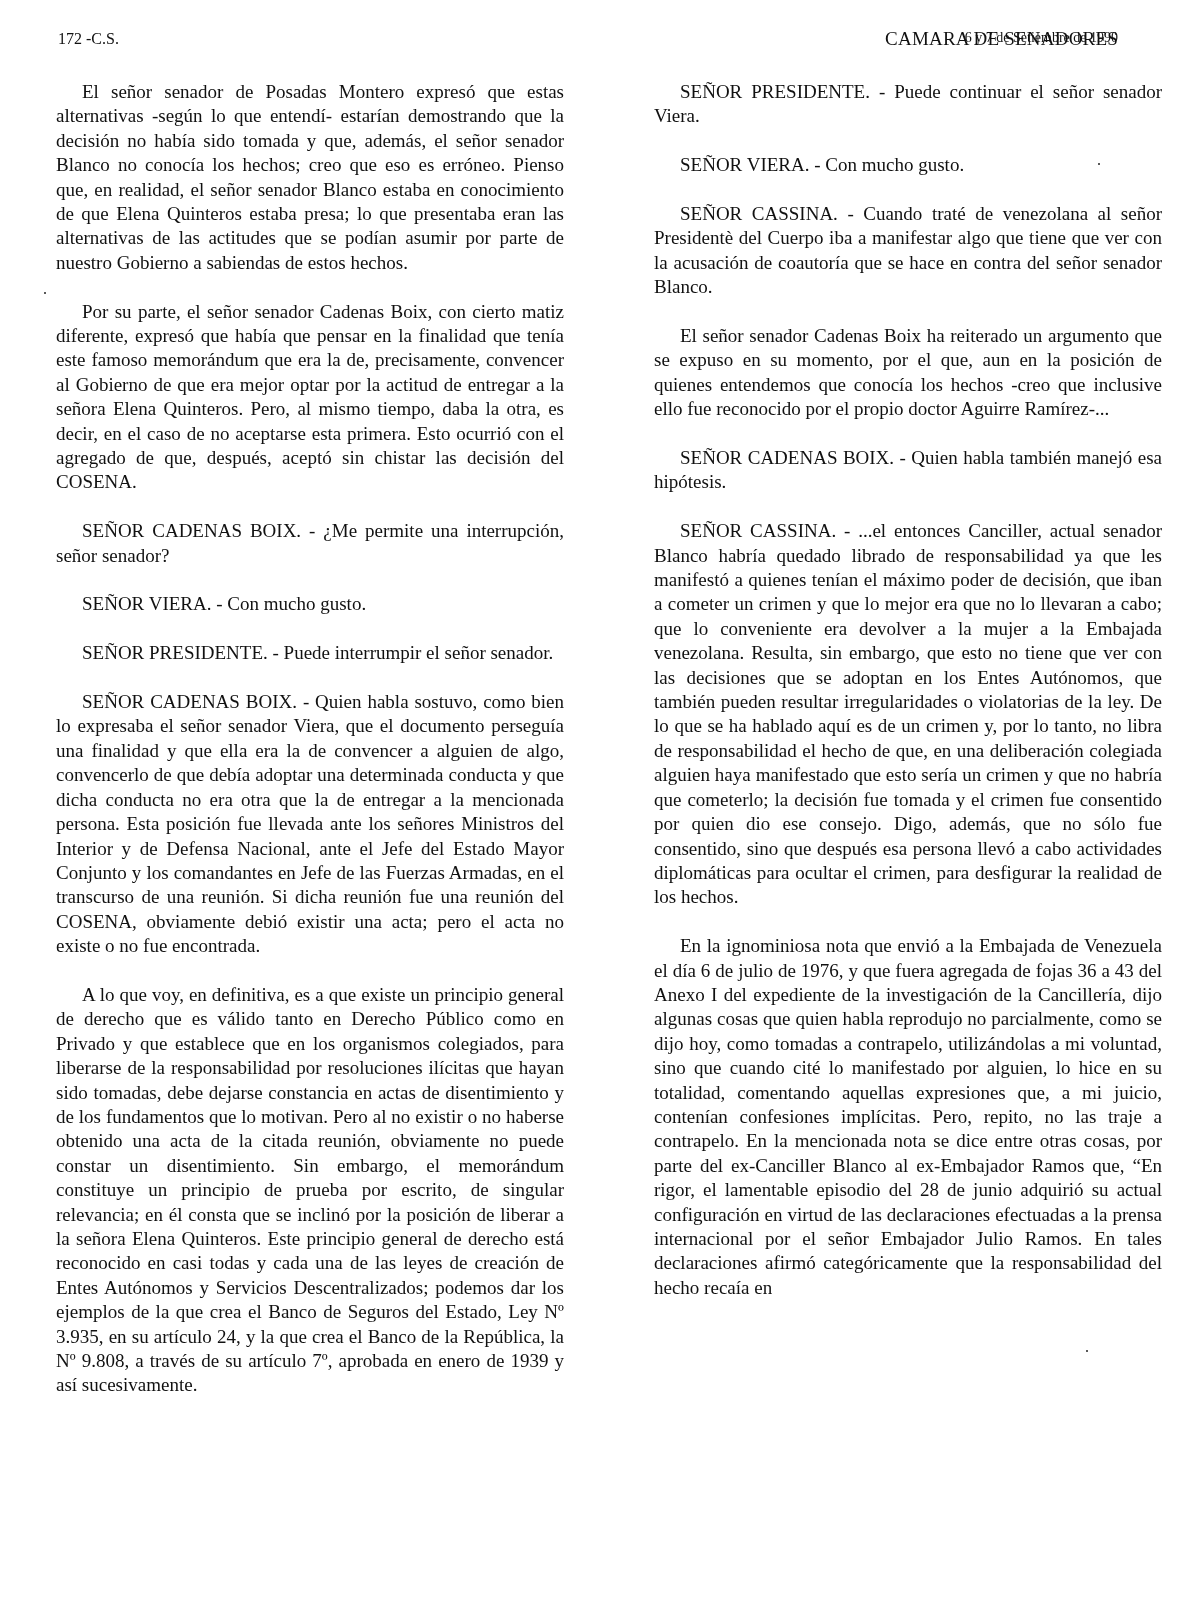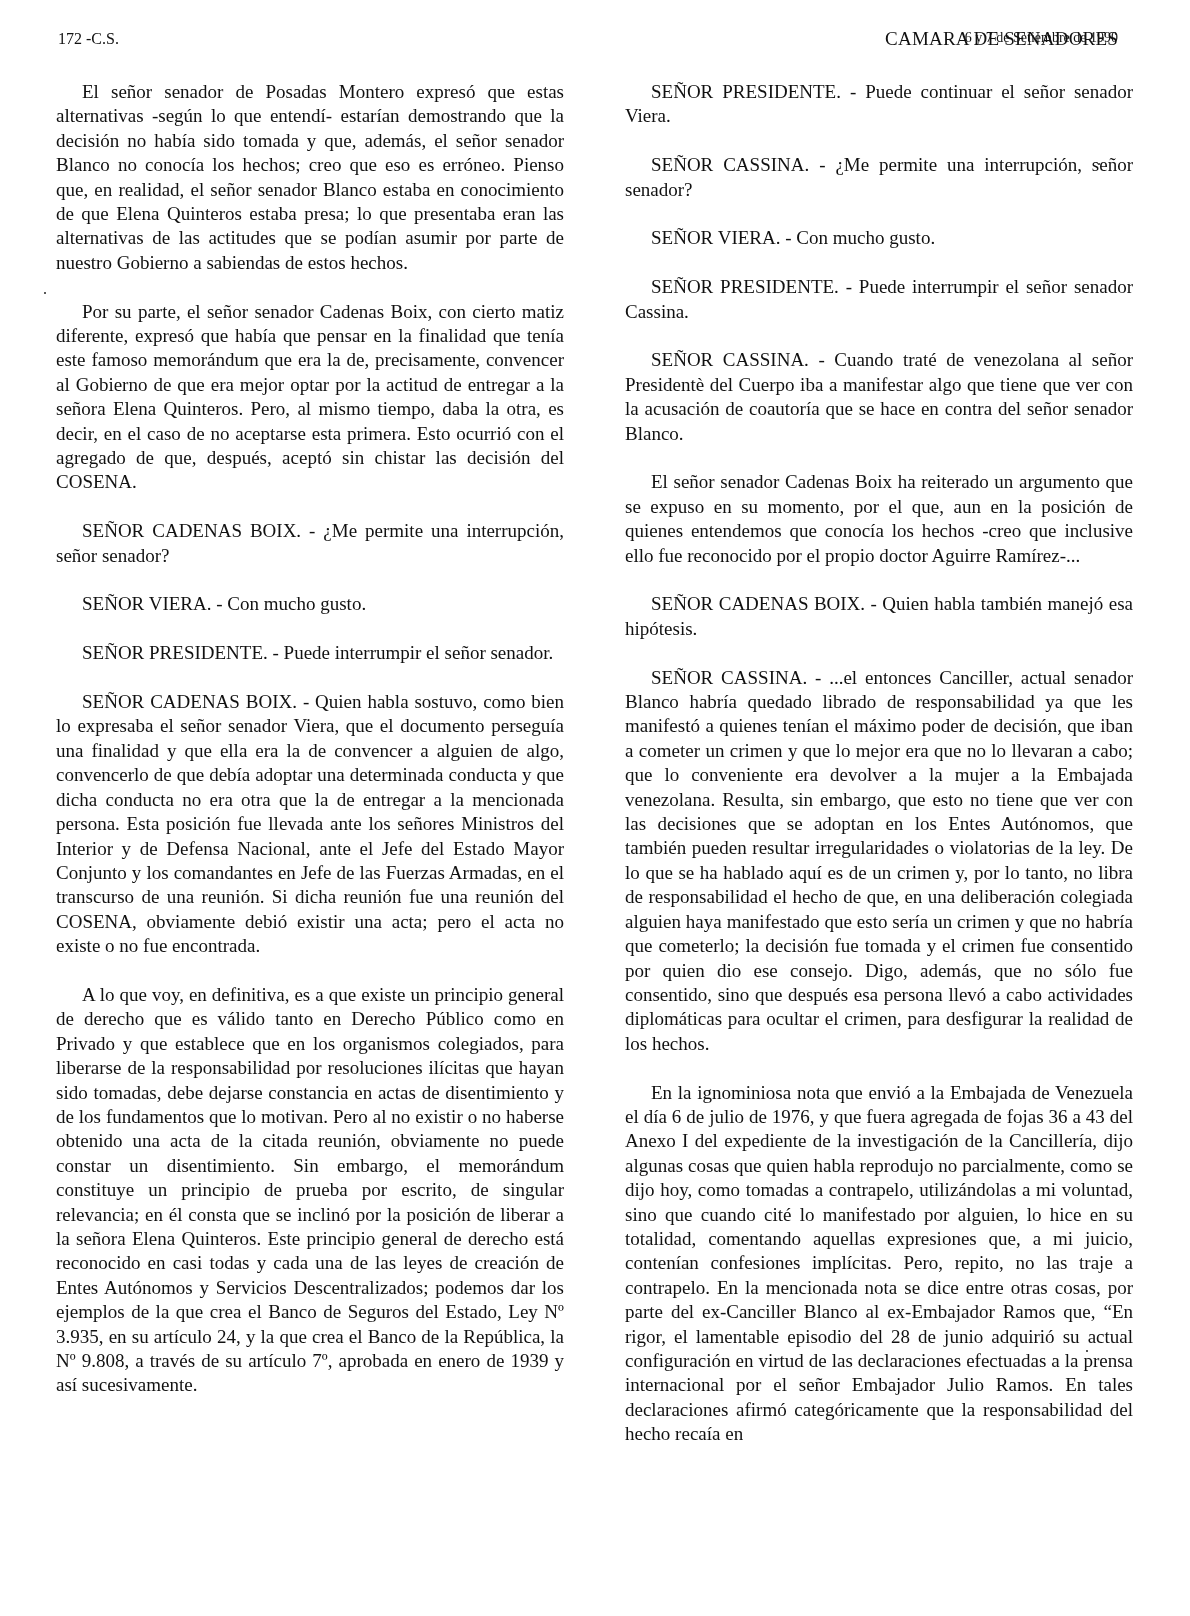--- a/index.html
+++ b/index.html
@@ -48,21 +48,21 @@
     .column {
       position: absolute;
       top: 80px;
       width: 508px;
       font-size: 19px;
       line-height: 24.4px;
       text-align: justify;
       hyphens: manual;
     }
     .col-left { left: 56px; }
-    .col-right { left: 625px; }
+    .col-right { left: 654px; }
     .para {
       margin: 0 0 24.4px 0;
       text-indent: 26px;
     }
     .speaker { }
     .mark-dot {
       position: absolute;
       width: 2px;
       height: 2px;
       background: #222;
@@ -83,23 +83,21 @@
   <p class="para"><span class="speaker"></span><span>Por su parte, el señor senador Cadenas Boix, con cierto matiz diferente, expresó que había que pensar en la finalidad que tenía este famoso memorándum que era la de, precisamente, convencer al Gobierno de que era mejor optar por la actitud de entregar a la señora Elena Quinteros. Pero, al mismo tiempo, daba la otra, es decir, en el caso de no aceptarse esta primera. Esto ocurrió con el agregado de que, después, aceptó sin chistar las decisión del COSENA.</span></p>
   <p class="para"><span class="speaker">SEÑOR CADENAS BOIX.</span><span> - ¿Me permite una interrupción, señor senador?</span></p>
   <p class="para"><span class="speaker">SEÑOR VIERA.</span><span> - Con mucho gusto.</span></p>
   <p class="para"><span class="speaker">SEÑOR PRESIDENTE.</span><span> - Puede interrumpir el señor senador.</span></p>
   <p class="para"><span class="speaker">SEÑOR CADENAS BOIX.</span><span> - Quien habla sostuvo, como bien lo expresaba el señor senador Viera, que el documento perseguía una finalidad y que ella era la de convencer a alguien de algo, convencerlo de que debía adoptar una determinada conducta y que dicha conducta no era otra que la de entregar a la mencionada persona. Esta posición fue llevada ante los señores Ministros del Interior y de Defensa Nacional, ante el Jefe del Estado Mayor Conjunto y los comandantes en Jefe de las Fuerzas Armadas, en el transcurso de una reunión. Si dicha reunión fue una reunión del COSENA, obviamente debió existir una acta; pero el acta no existe o no fue encontrada.</span></p>
   <p class="para"><span class="speaker"></span><span>A lo que voy, en definitiva, es a que existe un principio general de derecho que es válido tanto en Derecho Público como en Privado y que establece que en los organismos colegiados, para liberarse de la responsabilidad por resoluciones ilícitas que hayan sido tomadas, debe dejarse constancia en actas de disentimiento y de los fundamentos que lo motivan. Pero al no existir o no haberse obtenido una acta de la citada reunión, obviamente no puede constar un disentimiento. Sin embargo, el memorándum constituye un principio de prueba por escrito, de singular relevancia; en él consta que se inclinó por la posición de liberar a la señora Elena Quinteros. Este principio general de derecho está reconocido en casi todas y cada una de las leyes de creación de Entes Autónomos y Servicios Descentralizados; podemos dar los ejemplos de la que crea el Banco de Seguros del Estado, Ley Nº 3.935, en su artículo 24, y la que crea el Banco de la República, la Nº 9.808, a través de su artículo 7º, aprobada en enero de 1939 y así sucesivamente.</span></p>
 </div>
 
 <div class="column col-right">
   <p class="para"><span class="speaker">SEÑOR PRESIDENTE.</span><span> - Puede continuar el señor senador Viera.</span></p>
-  <p class="para"><span class="speaker">SEÑOR CASSINA.</span><span> - ¿Me permite una interrupción, señor senador?</span></p>
   <p class="para"><span class="speaker">SEÑOR VIERA.</span><span> - Con mucho gusto.</span></p>
-  <p class="para"><span class="speaker">SEÑOR PRESIDENTE.</span><span> - Puede interrumpir el señor senador Cassina.</span></p>
   <p class="para"><span class="speaker">SEÑOR CASSINA.</span><span> - Cuando traté de venezolana al señor Presidentè del Cuerpo iba a manifestar algo que tiene que ver con la acusación de coautoría que se hace en contra del señor senador Blanco.</span></p>
   <p class="para"><span class="speaker"></span><span>El señor senador Cadenas Boix ha reiterado un argumento que se expuso en su momento, por el que, aun en la posición de quienes entendemos que conocía los hechos -creo que inclusive ello fue reconocido por el propio doctor Aguirre Ramírez-...</span></p>
   <p class="para"><span class="speaker">SEÑOR CADENAS BOIX.</span><span> - Quien habla también manejó esa hipótesis.</span></p>
   <p class="para"><span class="speaker">SEÑOR CASSINA.</span><span> - ...el entonces Canciller, actual senador Blanco habría quedado librado de responsabilidad ya que les manifestó a quienes tenían el máximo poder de decisión, que iban a cometer un crimen y que lo mejor era que no lo llevaran a cabo; que lo conveniente era devolver a la mujer a la Embajada venezolana. Resulta, sin embargo, que esto no tiene que ver con las decisiones que se adoptan en los Entes Autónomos, que también pueden resultar irregularidades o violatorias de la ley. De lo que se ha hablado aquí es de un crimen y, por lo tanto, no libra de responsabilidad el hecho de que, en una deliberación colegiada alguien haya manifestado que esto sería un crimen y que no habría que cometerlo; la decisión fue tomada y el crimen fue consentido por quien dio ese consejo. Digo, además, que no sólo fue consentido, sino que después esa persona llevó a cabo actividades diplomáticas para ocultar el crimen, para desfigurar la realidad de los hechos.</span></p>
   <p class="para"><span class="speaker"></span><span>En la ignominiosa nota que envió a la Embajada de Venezuela el día 6 de julio de 1976, y que fuera agregada de fojas 36 a 43 del Anexo I del expediente de la investigación de la Cancillería, dijo algunas cosas que quien habla reprodujo no parcialmente, como se dijo hoy, como tomadas a contrapelo, utilizándolas a mi voluntad, sino que cuando cité lo manifestado por alguien, lo hice en su totalidad, comentando aquellas expresiones que, a mi juicio, contenían confesiones implícitas. Pero, repito, no las traje a contrapelo. En la mencionada nota se dice entre otras cosas, por parte del ex-Canciller Blanco al ex-Embajador Ramos que, “En rigor, el lamentable episodio del 28 de junio adquirió su actual configuración en virtud de las declaraciones efectuadas a la prensa internacional por el señor Embajador Julio Ramos. En tales declaraciones afirmó categóricamente que la responsabilidad del hecho recaía en</span></p>
 </div>
 
 <span class="mark-dot" style="left:44px; top:292px;"></span>
 <span class="mark-dot" style="left:1098px; top:163px;"></span>
 <span class="mark-dot" style="left:1086px; top:1350px;"></span>

